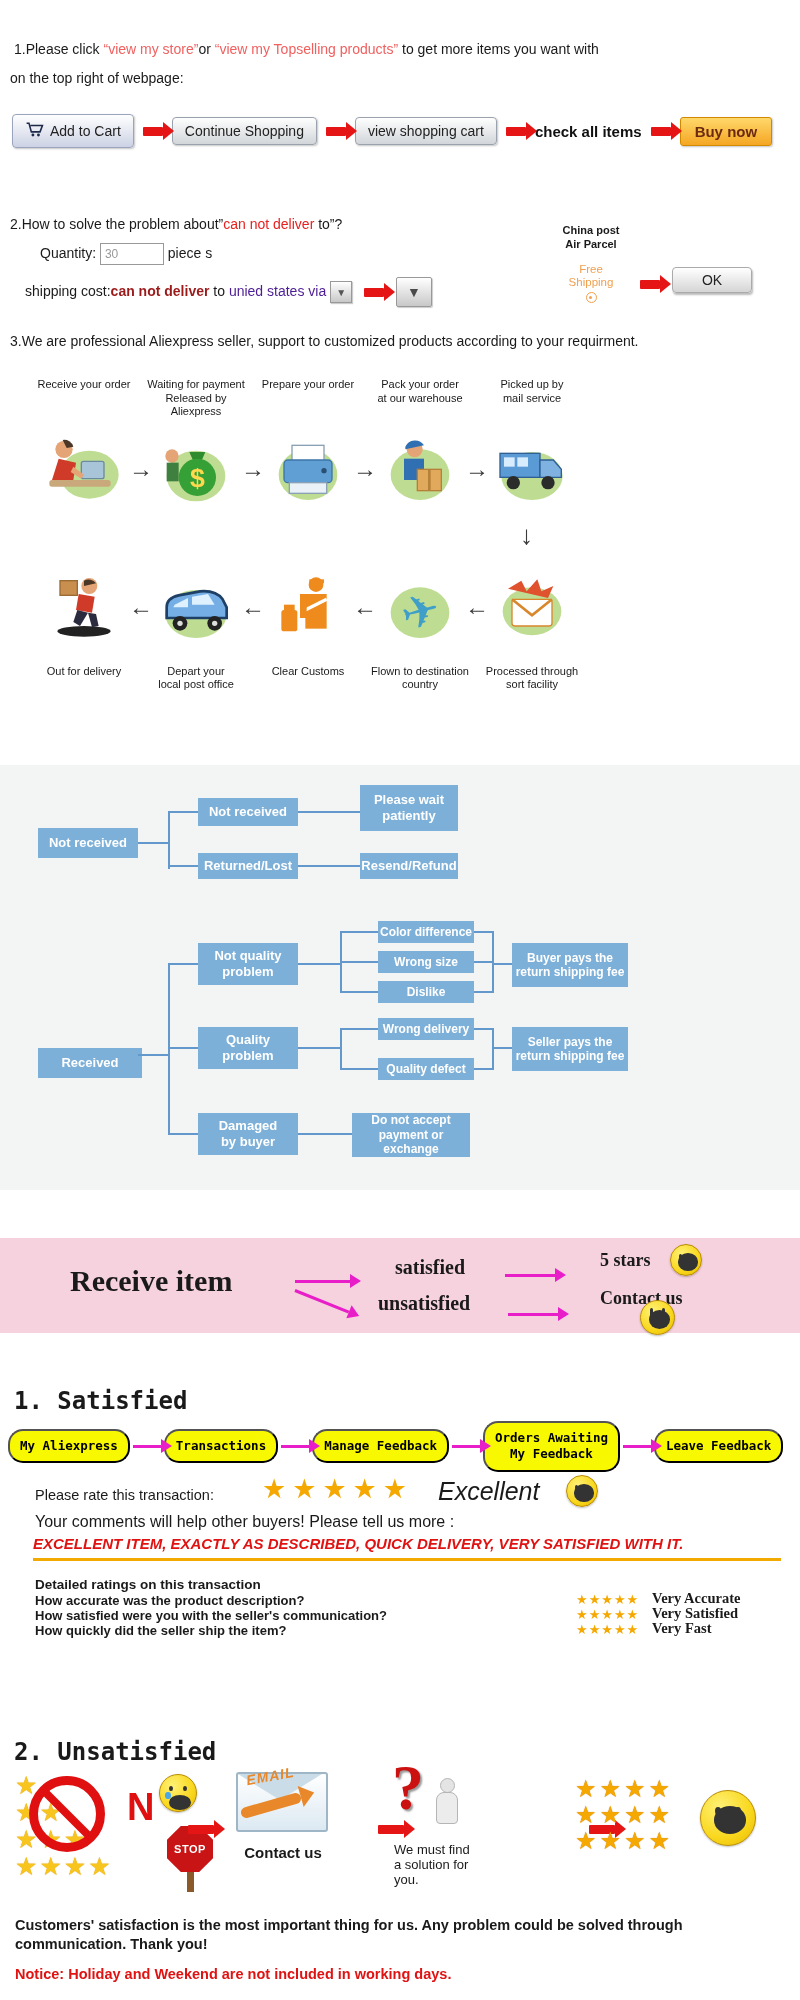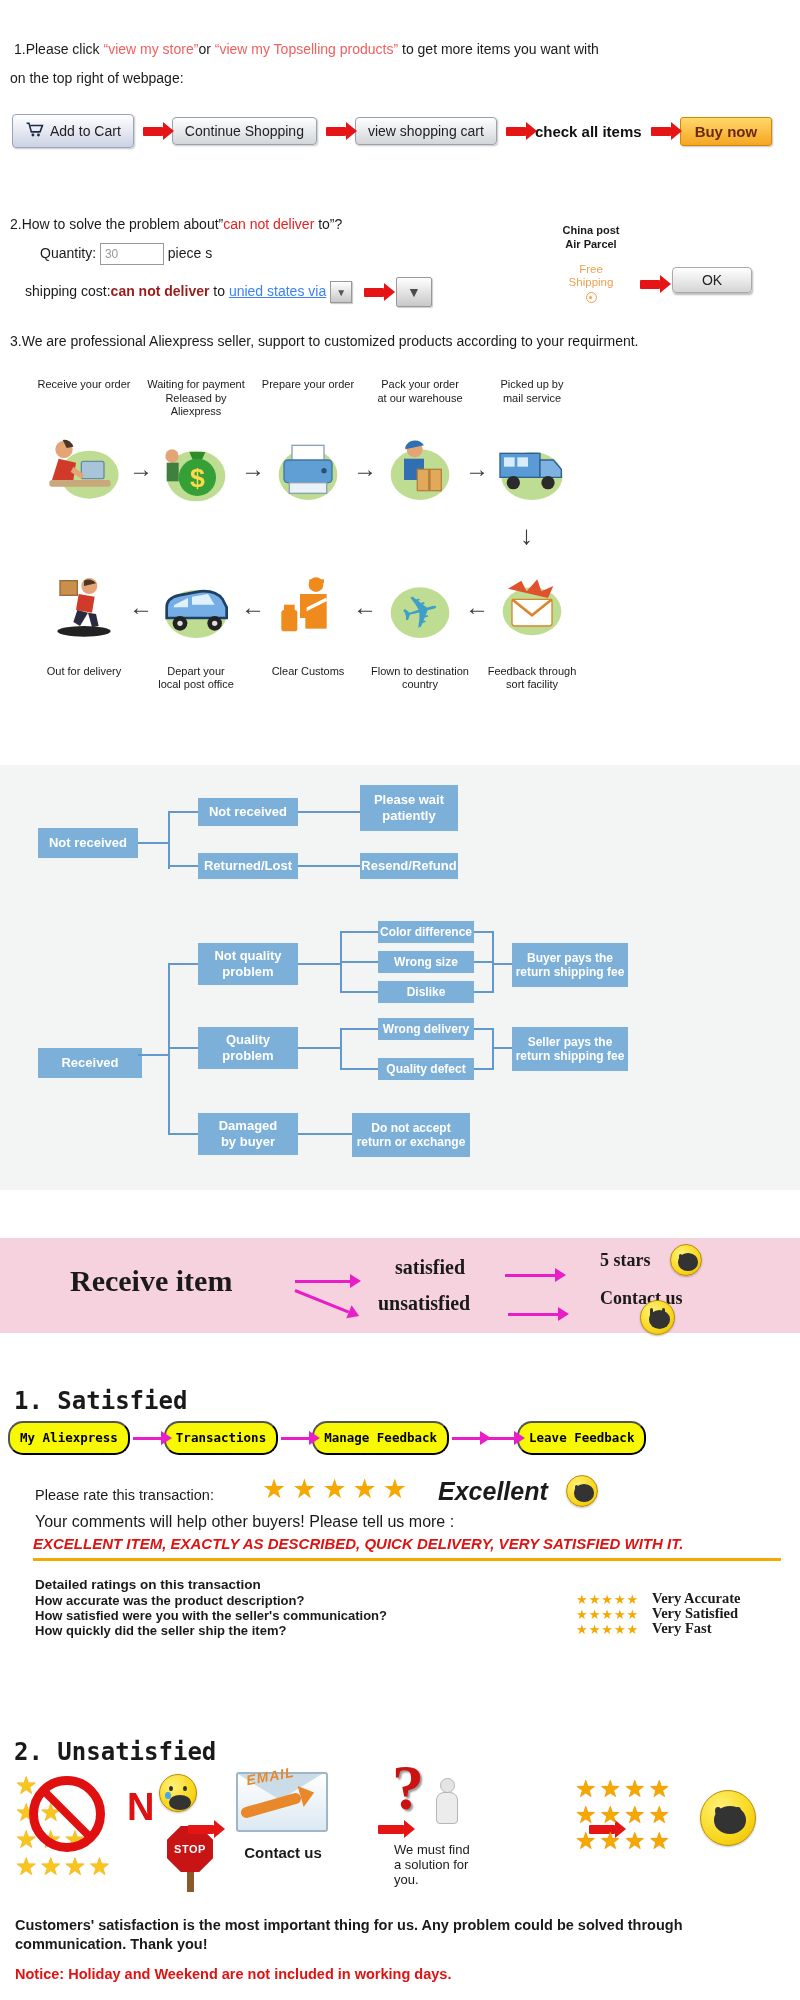--- a/index.html
+++ b/index.html
@@ -22,21 +22,21 @@
   .cartbtn{background:linear-gradient(#ffffff,#ccd2e4);border-color:#9aa4bd}
   .buynow{background:linear-gradient(#ffd86b,#f5a623);border:1px solid #d18a00;border-radius:3px;padding:5px 14px;font-size:15px;font-weight:bold;color:#6b2a10;box-shadow:1px 1px 2px #c5c5c5}
   .checkall{font-size:15px;font-weight:bold;color:#111}
   
   #s2{position:absolute;top:215px;left:0;width:800px;height:120px}
   .qty{width:54px;height:18px;border:1px solid #999;font-size:12px;color:#999;padding:1px 4px;font-family:"Liberation Sans",sans-serif}
   .dd{width:20px;height:20px;background:linear-gradient(#fff,#c8c8c8);border:1px solid #999;display:inline-flex;align-items:center;justify-content:center;font-size:10px;color:#555;vertical-align:middle;box-shadow:1px 1px 1px #ccc}
   .ddbig{width:34px;height:28px;font-size:14px;color:#4a4a4a;border-radius:2px}
   .darkred{color:#9b1b1b;font-weight:bold}
   .red{color:#e82020}
-  .olink{color:#3b82f6;text-decoration:underline}
+  .olink{color:#4c1d95;}
   .chinapost{font-size:11px;font-weight:bold;text-align:center;line-height:14px}
   .freeship{font-size:11.5px;color:#f0a050;text-align:center;line-height:13px}
   .fscirc{width:9px;height:9px;border:1.5px solid #f0a050;border-radius:50%;margin:3px auto 0;position:relative}
   .fscirc::after{content:"";position:absolute;left:2.5px;top:2.5px;width:3px;height:3px;border-radius:50%;background:#f0a050}
   .okbtn{background:linear-gradient(#ffffff,#d5d5d5);border:1px solid #aaa;border-radius:4px;width:80px;height:26px;font-size:14px;color:#222;box-shadow:1px 2px 2px #bbb;display:flex;align-items:center;justify-content:center}
   
   #s3h{position:absolute;top:333px;left:10px;font-size:14px}
   #flow{position:absolute;top:378px;left:28px;width:565px}
   .labrow{display:flex}
   .lab{width:112px;text-align:center;font-size:11px;line-height:13.5px;color:#1a1a1a;white-space:pre-line}
@@ -272,21 +272,21 @@
     <span class="farrow" style="left:325px">←</span>
     <span class="farrow" style="left:437px">←</span>
   </div>
   <div class="labrow" style="margin-top:6px">
     <div class="lab">Out for delivery</div>
     <div class="lab">Depart your
 local post office</div>
     <div class="lab">Clear Customs</div>
     <div class="lab">Flown to destination
 country</div>
-    <div class="lab">Feedback through
+    <div class="lab">Processed through
 sort facility</div>
   </div>
 </div>
 
 <div id="fcband">
 
   <div class="fcb" style="left:38px;top:63px;width:100px;height:30px">Not received</div>
   <div class="fcb" style="left:198px;top:33px;width:100px;height:28px">Not received</div>
   <div class="fcb" style="left:360px;top:20px;width:98px;height:46px">Please wait
 patiently</div>
@@ -309,21 +309,21 @@
 return shipping fee</div>
   <div class="fcb" style="left:198px;top:262px;width:100px;height:42px">Quality
 problem</div>
   <div class="fcb sm" style="left:378px;top:253px;width:96px;height:22px">Wrong delivery</div>
   <div class="fcb sm" style="left:378px;top:293px;width:96px;height:22px">Quality defect</div>
   <div class="fcb sm" style="left:512px;top:262px;width:116px;height:44px">Seller pays the
 return shipping fee</div>
   <div class="fcb" style="left:198px;top:348px;width:100px;height:42px">Damaged
 by buyer</div>
   <div class="fcb sm" style="left:352px;top:348px;width:118px;height:44px">Do not accept
-return or exchange</div>
+payment or exchange</div>
   <div class="h" style="left:138px;top:289px;width:30px"></div>
   <div class="v" style="left:168px;top:198px;height:172px"></div>
   <div class="h" style="left:168px;top:198px;width:30px"></div>
   <div class="h" style="left:168px;top:282px;width:30px"></div>
   <div class="h" style="left:168px;top:368px;width:30px"></div>
   <div class="h" style="left:298px;top:198px;width:42px"></div>
   <div class="v" style="left:340px;top:166px;height:62px"></div>
   <div class="h" style="left:340px;top:166px;width:38px"></div>
   <div class="h" style="left:340px;top:196px;width:38px"></div>
   <div class="h" style="left:340px;top:226px;width:38px"></div>
@@ -367,26 +367,28 @@
 
 <div id="sat">
   <div class="mono-h abs" style="left:14px;top:2px">1. Satisfied</div>
   <div class="pillrow">
     <button class="pill">My Aliexpress</button>
     <span class="marrow inline"></span>
     <button class="pill">Transactions</button>
     <span class="marrow inline"></span>
     <button class="pill">Manage Feedback</button>
     <span class="marrow inline"></span>
+    <button class="pill">Orders Awaiting
+My Feedback</button>
     <span class="marrow inline"></span>
     <button class="pill">Leave Feedback</button>
   </div>
   <div class="abs" style="left:35px;top:102px;font-size:14.5px">Please rate this transaction:</div>
   <div class="abs gold" style="left:262px;top:88px;font-size:27px;letter-spacing:6px">★★★★★</div>
-  <div class="abs" style="left:438px;top:92px;font-size:25px;font-weight:bold;font-style:italic">Excellent</div>
+  <div class="abs" style="left:438px;top:92px;font-size:25px;font-weight:normal;font-style:italic">Excellent</div>
   <span class="smiley" style="left:566px;top:90px;width:30px;height:30px">
       <i class="eL"></i>
       <i class="eR"></i>
       <i class="m"></i>
     </span>
   <div class="abs" style="left:35px;top:128px;font-size:16px">Your comments will help other buyers! Please tell us more :</div>
   <div class="review">EXCELLENT ITEM, EXACTLY AS DESCRIBED, QUICK DELIVERY, VERY SATISFIED WITH IT.</div>
   <div class="abs" style="left:35px;top:192px;font-size:13.5px;font-weight:bold">Detailed ratings on this transaction</div>
   <div class="q" style="top:208px">How accurate was the product description?</div>
   <div class="q" style="top:223px">How satisfied were you with the seller's communication?</div>

